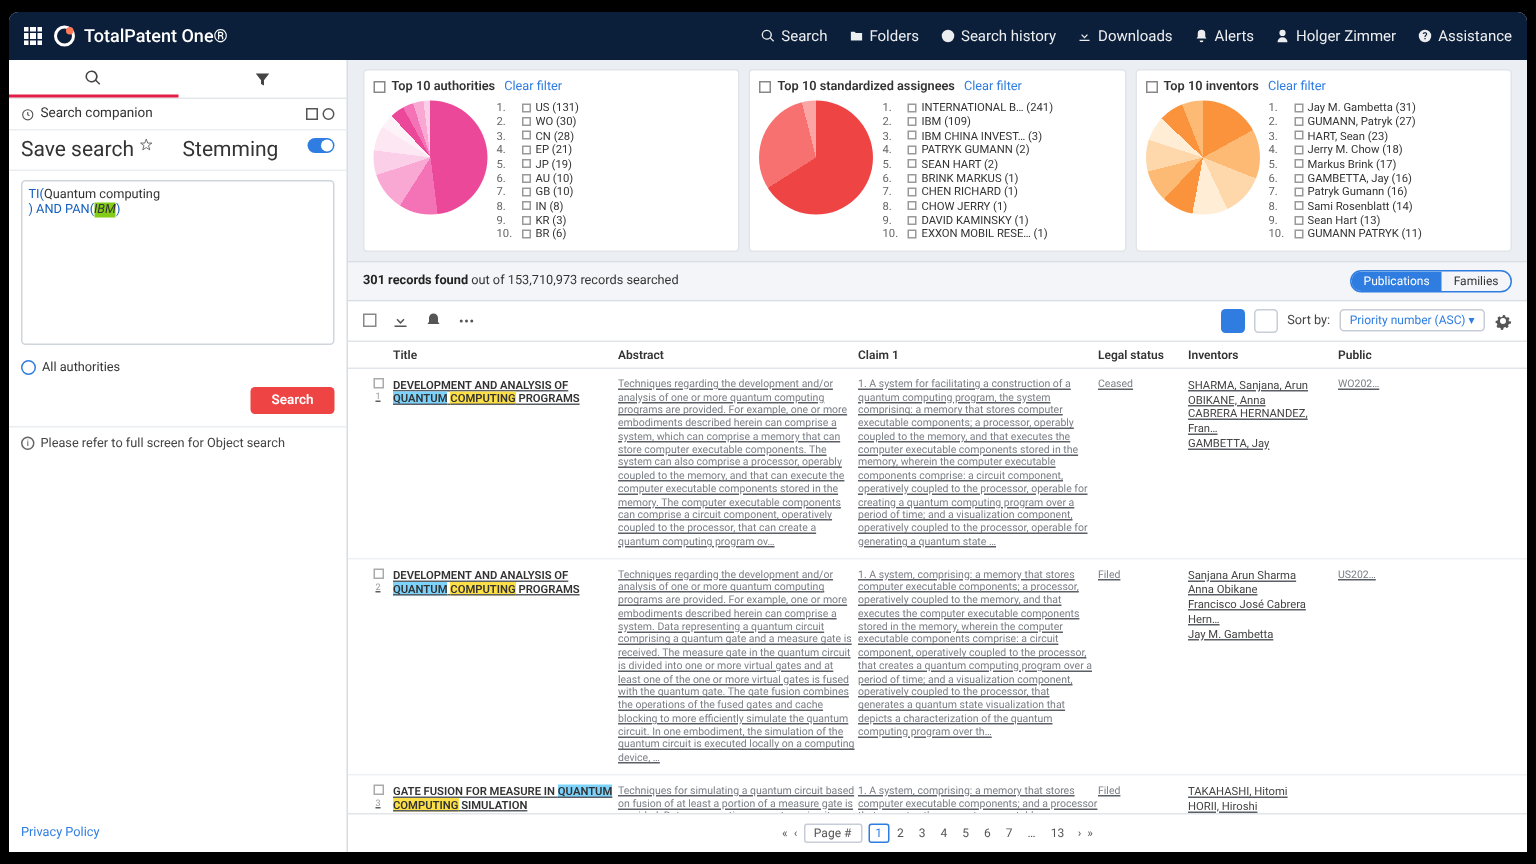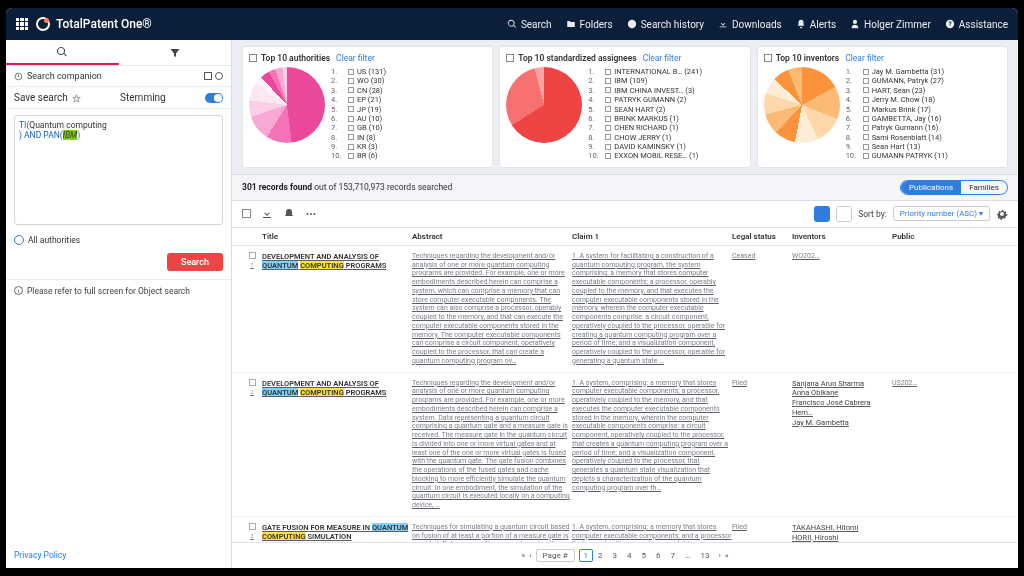--- a/index.html
+++ b/index.html
@@ -21,21 +21,21 @@
 
   
   .sidebar { width: 226px; background:#fff; display:flex; flex-direction:column; border-right:1px solid #d8dde3; font-size:9px; }
   .side-tabs { display:flex; height:26px; border-bottom:1px solid #e3e7ec; }
   .side-tab { flex:1; display:flex; align-items:center; justify-content:center; cursor:pointer; }
   .side-tab.active { border-bottom:2px solid #e11d48; }
   .side-tab svg { width:12px; height:12px; fill:#444; }
   .companion { display:flex; align-items:center; gap:4px; padding:5px 8px; font-size:9px; color:#333; border-bottom:1px solid #eaedf1;}
   .companion .sq { width:8px; height:8px; border:1px solid #555; }
   .companion .dot { width:8px;height:8px;border:1px solid #555; border-radius:50%;}
-  .saverow { display:flex; align-items:flex-end; padding:5px 8px; font-size:10px; color:#333; border-bottom:1px solid #eaedf1; gap:4px;}
+  .saverow { display:flex; align-items:flex-start; padding:5px 8px; font-size:14px; color:#333; border-bottom:1px solid #eaedf1; gap:4px;}
   .saverow .toggle { margin-left:auto; width:18px; height:10px; background:#2f7de1; border-radius:6px; position:relative;}
   .saverow .toggle::after{content:"";position:absolute;right:1px;top:1px;width:8px;height:8px;background:#fff;border-radius:50%;}
   .querybox { margin:6px 8px; border:1px solid #d0d5dc; border-radius:3px; padding:4px; font-size:8.5px; min-height:110px; color:#333; }
   .querybox .kw{color:#1560c0;}
   .querybox .hl{background:#84cc16;font-style:italic;}
   .allauth { display:flex; align-items:center; gap:4px; padding:4px 8px; font-size:8.5px; color:#333;}
   .allauth .globe{width:10px;height:10px;border:1px solid #2f7de1;border-radius:50%;}
   .searchrow{display:flex;padding:4px 8px 8px;}
   .searchbtn{margin-left:auto;background:#ef4444;color:#fff;border:none;border-radius:3px;padding:4px 14px;font-size:9px;font-weight:600;cursor:pointer;}
   .note{display:flex;gap:4px;padding:6px 8px;font-size:8.5px;color:#444;border-top:1px solid #eaedf1;}
@@ -441,20 +441,21 @@
         <div id="rows">
             <div class="row">
               <div class="chkcell">
                 <span class="chk"></span>
                 <span>1</span>
               </div>
               <div class="title">DEVELOPMENT AND ANALYSIS OF <span class="hl1">QUANTUM</span> <span class="hl2">COMPUTING</span> PROGRAMS</div>
               <div class="txt">Techniques regarding the development and/or analysis of one or more quantum computing programs are provided. For example, one or more embodiments described herein can comprise a system, which can comprise a memory that can store computer executable components. The system can also comprise a processor, operably coupled to the memory, and that can execute the computer executable components stored in the memory. The computer executable components can comprise a circuit component, operatively coupled to the processor, that can create a quantum computing program ov…</div>
               <div class="txt">1. A system for facilitating a construction of a quantum computing program, the system comprising: a memory that stores computer executable components; a processor, operably coupled to the memory, and that executes the computer executable components stored in the memory, wherein the computer executable components comprise: a circuit component, operatively coupled to the processor, operable for creating a quantum computing program over a period of time; and a visualization component, operatively coupled to the processor, operable for generating a quantum state …</div>
               <div class="txt">Ceased</div>
+              <div class="inv">SHARMA, Sanjana, Arun<br>OBIKANE, Anna<br>CABRERA HERNANDEZ, Fran…<br>GAMBETTA, Jay</div>
               <div class="txt">WO202…</div>
             </div>
             <div class="row">
               <div class="chkcell">
                 <span class="chk"></span>
                 <span>2</span>
               </div>
               <div class="title">DEVELOPMENT AND ANALYSIS OF <span class="hl1">QUANTUM</span> <span class="hl2">COMPUTING</span> PROGRAMS</div>
               <div class="txt">Techniques regarding the development and/or analysis of one or more quantum computing programs are provided. For example, one or more embodiments described herein can comprise a system. Data representing a quantum circuit comprising a quantum gate and a measure gate is received. The measure gate in the quantum circuit is divided into one or more virtual gates and at least one of the one or more virtual gates is fused with the quantum gate. The gate fusion combines the operations of the fused gates and cache blocking to more efficiently simulate the quantum circuit. In one embodiment, the simulation of the quantum circuit is executed locally on a computing device, …</div>
               <div class="txt">1. A system, comprising: a memory that stores computer executable components; a processor, operatively coupled to the memory, and that executes the computer executable components stored in the memory, wherein the computer executable components comprise: a circuit component, operatively coupled to the processor, that creates a quantum computing program over a period of time; and a visualization component, operatively coupled to the processor, that generates a quantum state visualization that depicts a characterization of the quantum computing program over th…</div>

